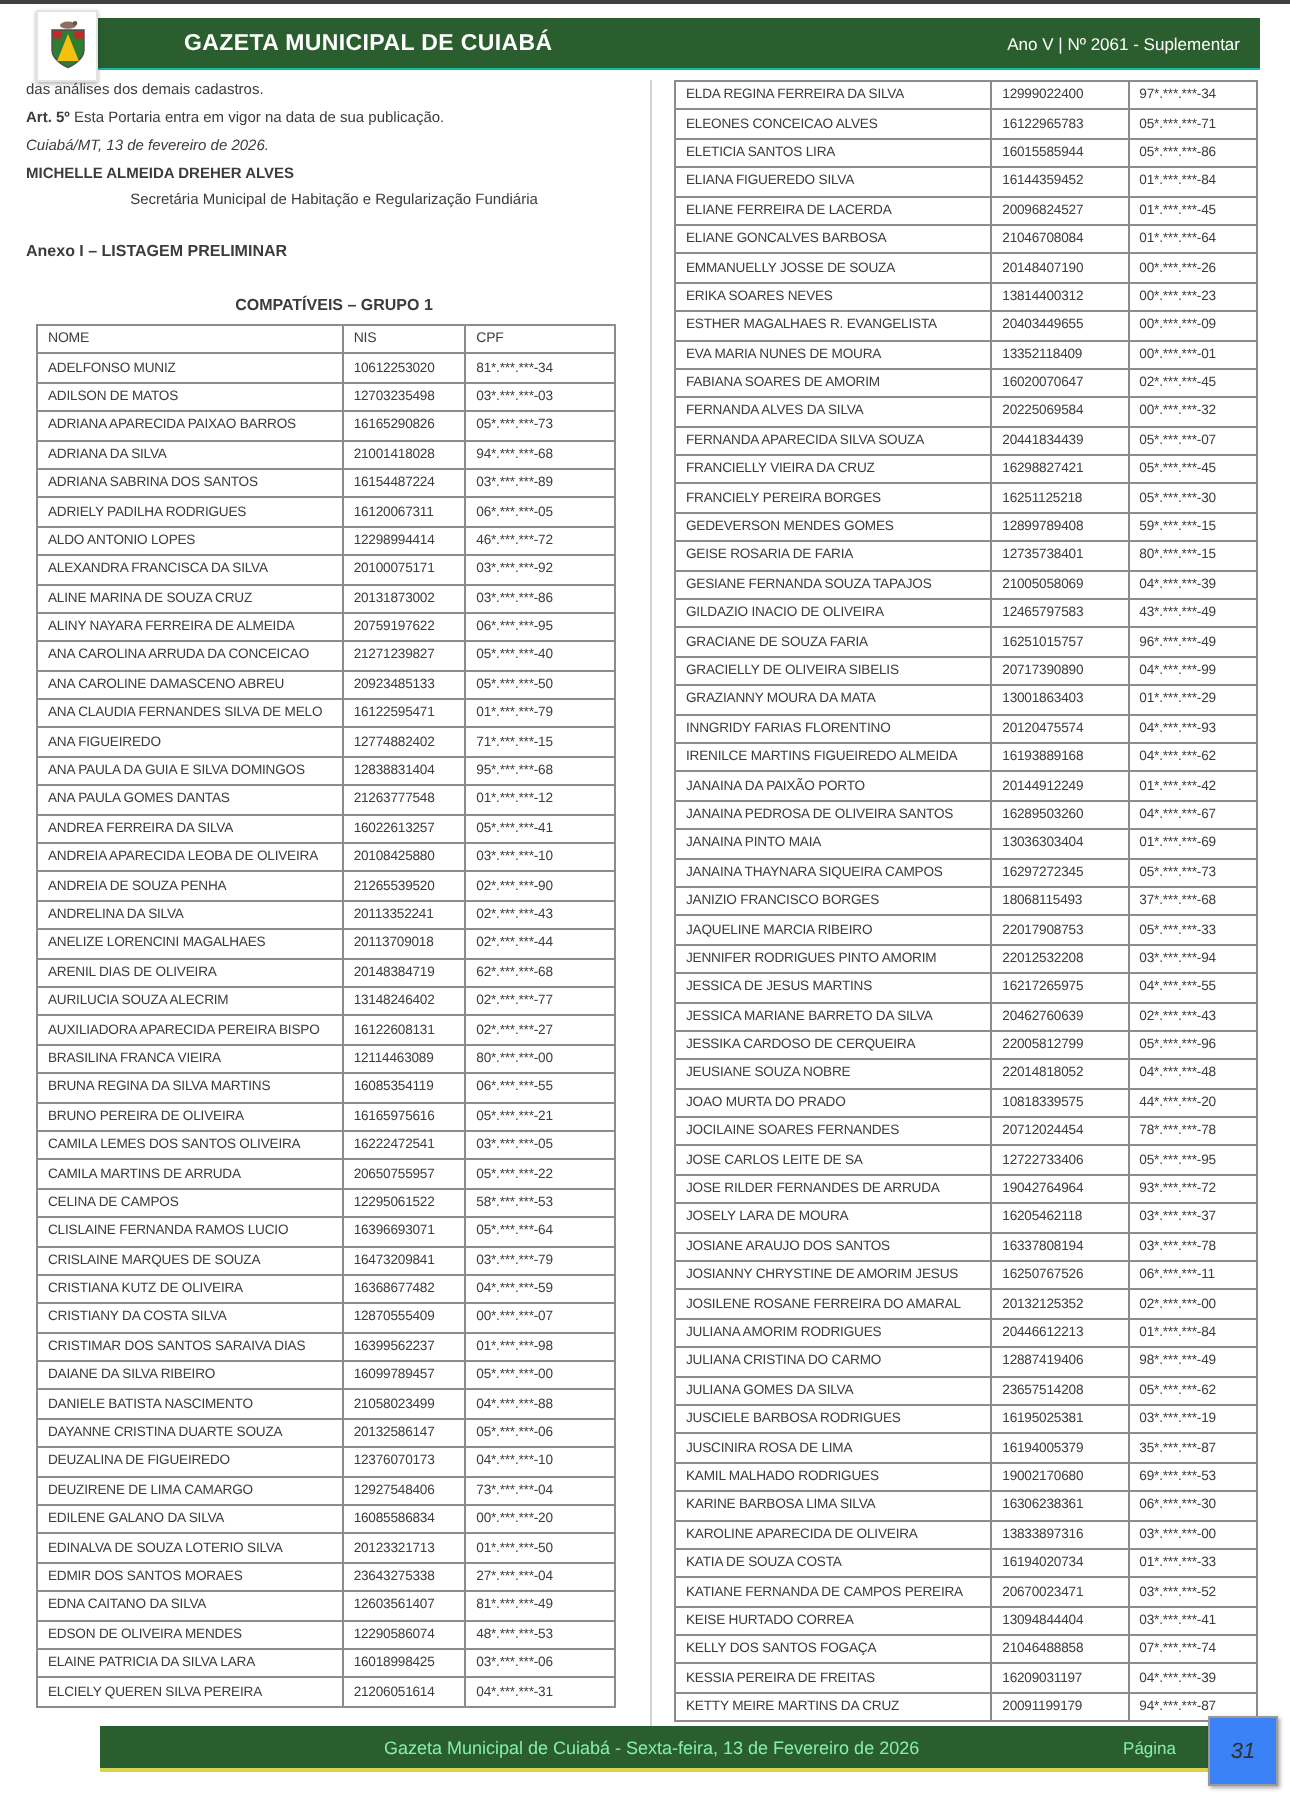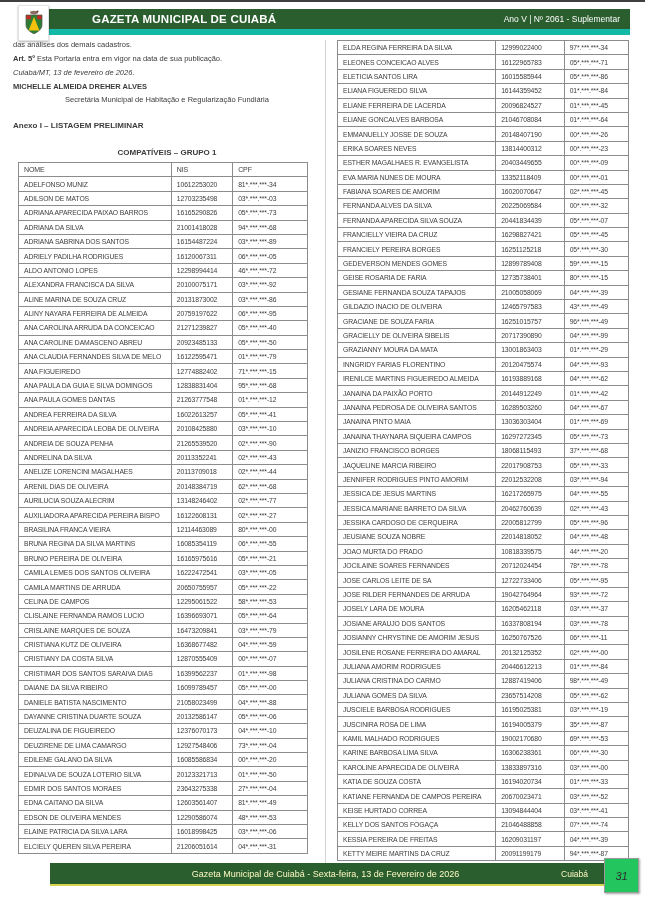--- a/index.html
+++ b/index.html
@@ -4,21 +4,21 @@
 <style>
   html,body{margin:0;padding:0;}
   body{
     width:645px;height:900px;position:relative;background:#ffffff;
     font-family:"Liberation Sans", sans-serif;color:#3c3c3c;overflow:hidden;
   }
   .top-strip{position:absolute;top:0;left:0;width:645px;height:2px;background:#3f3f3f;}
   
   .header-bar{
     position:absolute;left:42px;top:9px;width:588px;height:26px;
-    background:#2b5e2e;border-bottom:6px solid #14b8a6;
+    background:#2b5e2e;border-bottom:1px solid #14b8a6;
     display:flex;align-items:center;justify-content:space-between;box-sizing:border-box;
   }
   .header-title{color:#fff;font-weight:bold;font-size:11.5px;padding-left:50px;letter-spacing:.2px;white-space:nowrap;}
   .header-edition{color:#fff;font-size:8.5px;padding-right:10px;white-space:nowrap;}
   .logo-box{
     position:absolute;left:18px;top:5px;width:29px;height:34px;background:#fff;
     border:1px solid #e3e3e3;box-shadow:0 1px 2px rgba(0,0,0,.3);
     display:flex;align-items:center;justify-content:center;z-index:2;
   }
   
@@ -39,26 +39,26 @@
     white-space:nowrap;overflow:hidden;text-align:left;font-weight:normal;box-sizing:content-box;
   }
   th{font-size:7px;}
   .left-table{position:absolute;left:18px;top:162px;width:290px;}
   .right-table{position:absolute;left:337px;top:40px;width:292px;}
   .col-divider{position:absolute;left:325px;top:40px;width:1px;height:832px;background:#d4d4d4;}
   
   .footer-bar{
     position:absolute;left:50px;top:863px;width:582px;height:23px;
     background:#2b5e2e;border-bottom:2px solid #d9d44d;
-    display:flex;align-items:center;box-sizing:border-box;color:#fef9c3;
+    display:flex;align-items:center;box-sizing:border-box;color:#86efac;
   }
   .footer-text{flex:1;text-align:center;font-size:9px;padding-left:40px;}
   .footer-page-label{font-size:8.5px;margin-right:44px;}
   .page-box{
-    position:absolute;left:604px;top:858px;width:33px;height:33px;background:#22c55e;
+    position:absolute;left:604px;top:858px;width:33px;height:33px;background:#3b82f6;
     border:1px solid #9a9a9a;box-shadow:1px 1px 2px rgba(0,0,0,.35);
     display:flex;align-items:center;justify-content:center;
     font-size:11px;font-style:italic;color:#2f2f2f;z-index:3;
   }
 </style>
 </head>
 <body>
 
 <div class="top-strip"></div>
 
@@ -631,17 +631,17 @@
       <tr>
         <td>KETTY MEIRE MARTINS DA CRUZ</td>
         <td>20091199179</td>
         <td>94*.***.***-87</td>
       </tr>
     </tbody>
 </table>
 
 <div class="footer-bar">
   <span class="footer-text">Gazeta Municipal de Cuiabá - Sexta-feira, 13 de Fevereiro de 2026</span>
-  <span class="footer-page-label">Cuiabá</span>
+  <span class="footer-page-label">Página</span>
 </div>
 <div class="page-box">
   <span>31</span>
 </div>
 
 </body></html>

